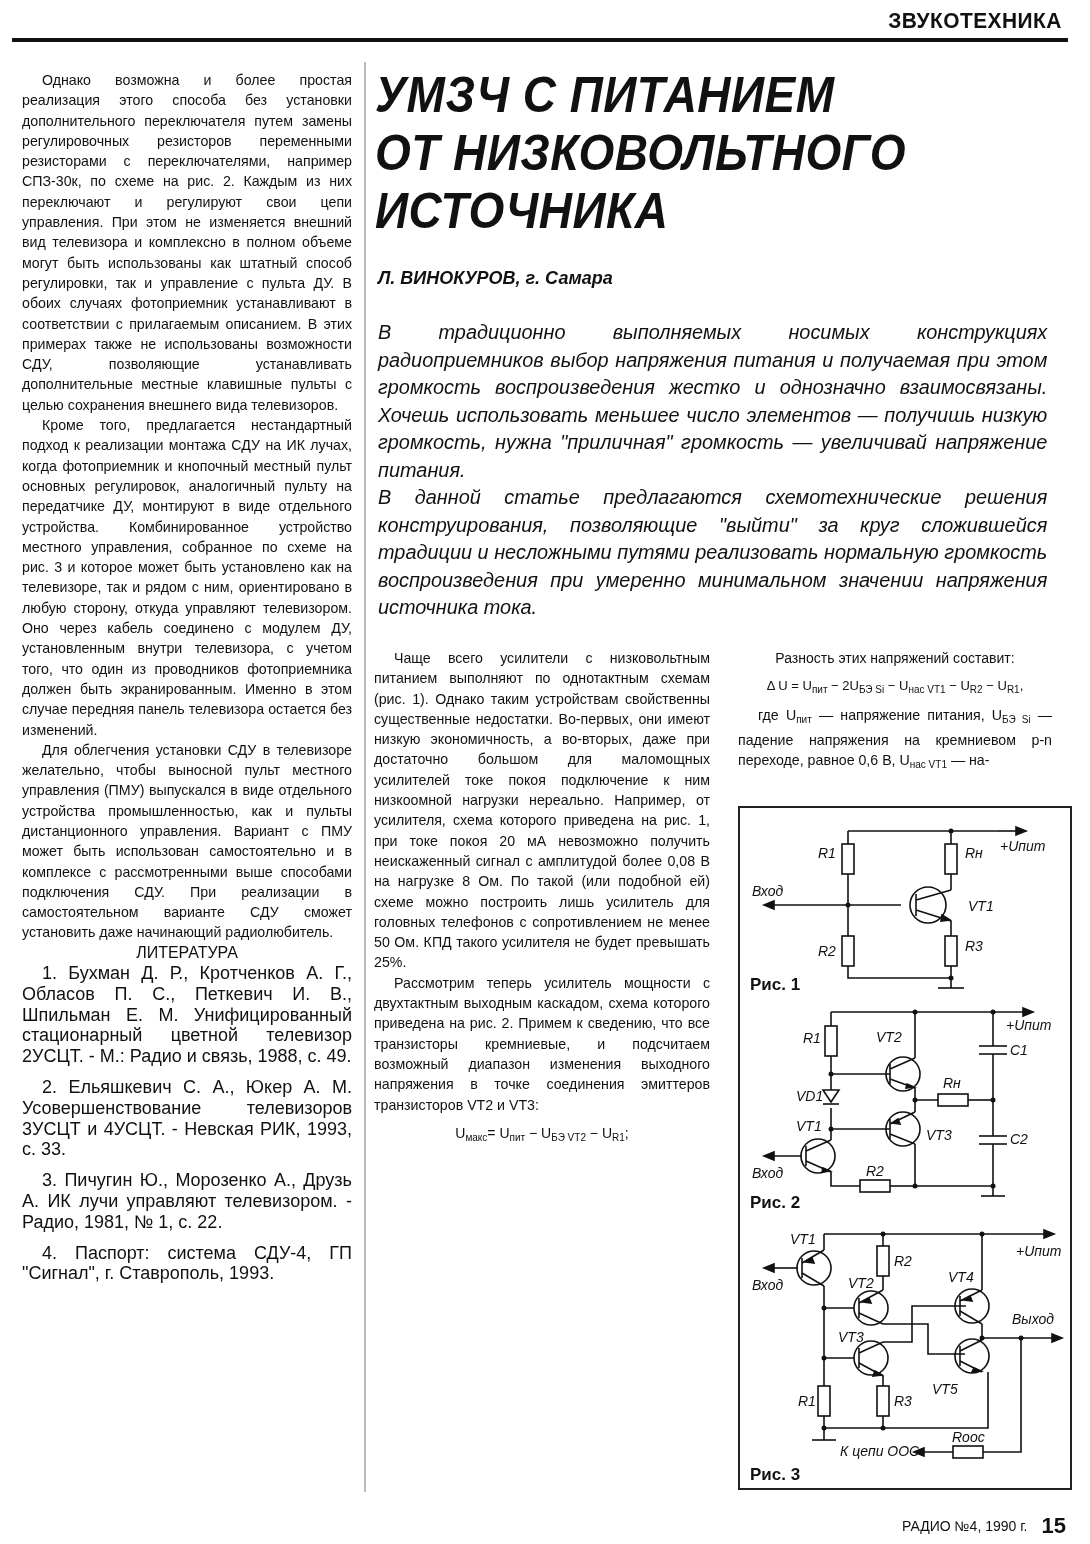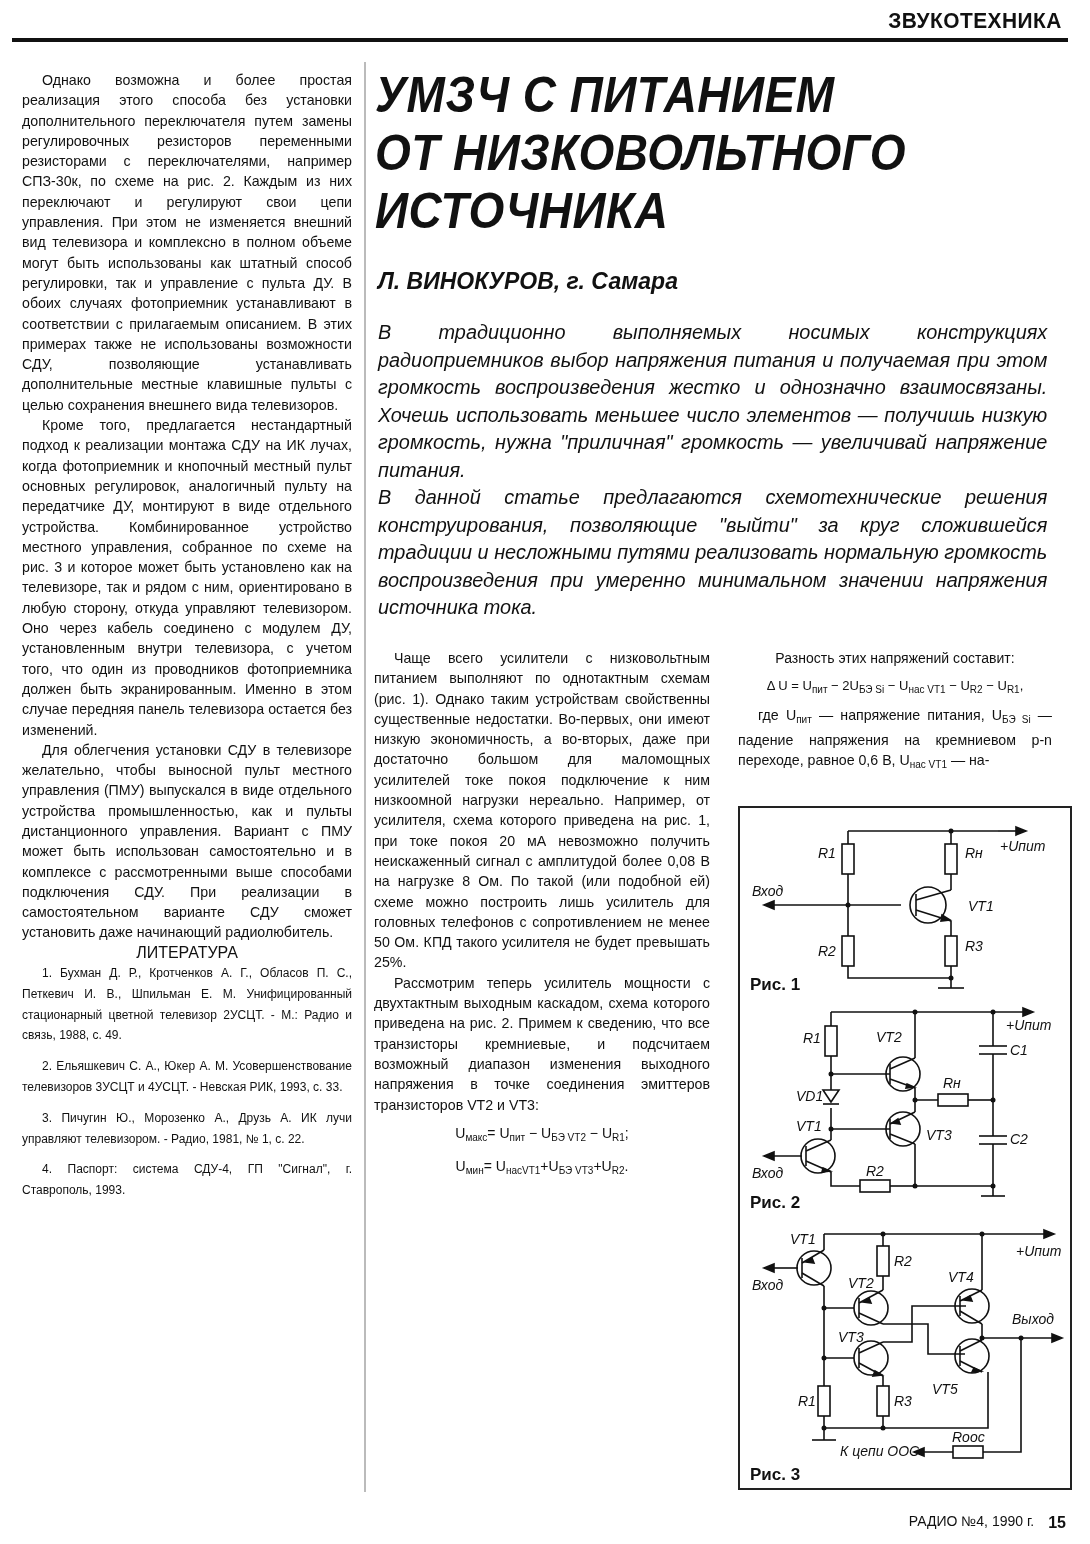--- a/index.html
+++ b/index.html
@@ -7,33 +7,33 @@
   .section-tag{position:absolute;right:28px;top:8px;font-weight:bold;font-size:22px;letter-spacing:0.5px;font-family:"Liberation Sans",sans-serif;transform:scaleX(0.95);transform-origin:right;}
   .top-rule{position:absolute;left:12px;right:22px;top:38px;height:4px;background:#111;}
   .col{position:absolute;font-size:14.2px;line-height:20.3px;text-align:justify;}
   .col p{margin:0;text-indent:20px;}
   #col-left{left:22px;top:70px;width:330px;}
   #col-mid{left:374px;top:648px;width:336px;}
   #col-right{left:738px;top:648px;width:314px;}
   .vrule{position:absolute;left:364px;top:62px;width:2px;height:1430px;background:#bbb;}
   .title{position:absolute;left:375px;top:66px;font-size:50px;line-height:58px;font-weight:bold;font-style:italic;letter-spacing:0.5px;font-family:"Liberation Sans",sans-serif;transform:scaleX(0.92);transform-origin:left;}
   .title div{white-space:nowrap;}
-  .byline{position:absolute;left:378px;top:268px;font-size:23px;font-weight:bold;font-style:italic;text-align:right;}
+  .byline{position:absolute;left:378px;top:268px;font-size:18px;font-weight:bold;font-style:italic;text-align:right;}
   .lead{position:absolute;left:378px;top:318px;width:690px;font-size:20.5px;line-height:27.5px;font-style:italic;text-align:justify;transform:scaleX(0.97);transform-origin:left;}
   .lead p{margin:0;}
   .lit-head{text-align:center;font-size:16px;margin:48px 0 20px 0;text-indent:0!important;}
-  .ref{font-size:12px;line-height:20.8px;margin-bottom:10px!important;}
+  .ref{font-size:18px;line-height:20.8px;margin-bottom:10px!important;}
   .formula{text-align:center;text-indent:0!important;margin:8px 0 4px 0!important;font-size:14px;}
   sub{font-size:10px;vertical-align:-3px;}
   #fig-box{position:absolute;left:738px;top:806px;width:334px;height:684px;border:2px solid #222;box-sizing:border-box;}
   .fig-svg{position:absolute;left:738px;}
   .fig-svg text{font-family:"Liberation Sans",sans-serif;font-style:italic;font-size:14px;fill:#111;}
   .fig-svg .cap{font-style:normal;font-weight:bold;font-size:17px;}
   .footer{position:absolute;right:24px;top:1513px;font-size:14px;}
-  .footer .pg{font-weight:bold;font-size:16px;margin-left:14px;vertical-align:-2px;}
+  .footer .pg{font-weight:bold;font-size:22px;margin-left:14px;vertical-align:-2px;}
 </style>
 </head>
 <body>
 
 <div class="section-tag">ЗВУКОТЕХНИКА</div>
 <div class="top-rule"></div>
 <div class="vrule"></div>
 
 <div class="col" id="col-left">
   <p>Однако возможна и более простая реализация этого способа без установки дополнительного переключателя путем замены регулировочных резисторов переменными резисторами с переключателями, например СПЗ-30к, по схеме на рис. 2. Каждым из них переключают и регулируют свои цепи управления. При этом не изменяется внешний вид телевизора и комплексно в полном объеме могут быть использованы как штатный способ регулировки, так и управление с пульта ДУ. В обоих случаях фотоприемник устанавливают в соответствии с прилагаемым описанием. В этих примерах также не использованы возможности СДУ, позволяющие устанавливать дополнительные местные клавишные пульты с целью сохранения внешнего вида телевизоров.</p>
@@ -54,21 +54,20 @@
 <div class="byline">Л. ВИНОКУРОВ, г. Самара</div>
 <div class="lead">
   <p>В традиционно выполняемых носимых конструкциях радиоприемников выбор напряжения питания и получаемая при этом громкость воспроизведения жестко и однозначно взаимосвязаны. Хочешь использовать меньшее число элементов — получишь низкую громкость, нужна "приличная" громкость — увеличивай напряжение питания.</p>
   <p>В данной статье предлагаются схемотехнические решения конструирования, позволяющие "выйти" за круг сложившейся традиции и несложными путями реализовать нормальную громкость воспроизведения при умеренно минимальном значении напряжения источника тока.</p>
 </div>
 
 <div class="col" id="col-mid">
   <p>Чаще всего усилители с низковольтным питанием выполняют по однотактным схемам (рис. 1). Однако таким устройствам свойственны существенные недостатки. Во-первых, они имеют низкую экономичность, а во-вторых, даже при достаточно большом для маломощных усилителей токе покоя подключение к ним низкоомной нагрузки нереально. Например, от усилителя, схема которого приведена на рис. 1, при токе покоя 20 мА невозможно получить неискаженный сигнал с амплитудой более 0,08 В на нагрузке 8 Ом. По такой (или подобной ей) схеме можно построить лишь усилитель для головных телефонов с сопротивлением не менее 50 Ом. КПД такого усилителя не будет превышать 25%.</p>
   <p>Рассмотрим теперь усилитель мощности с двухтактным выходным каскадом, схема которого приведена на рис. 2. Примем к сведению, что все транзисторы кремниевые, и подсчитаем возможный диапазон изменения выходного напряжения в точке соединения эмиттеров транзисторов VT2 и VT3:</p>
   <p class="formula"><span>U</span><sub>макс</sub>= <span>U</span><sub>пит</sub> − <span>U</span><sub>БЭ VT2</sub> − <span>U</span><sub>R1</sub><span>;</span></p>
-  <p class="formula"><span>U</span><sub>мин</sub>= <span>U</span><sub>насVT1</sub>+<span>U</span><sub>БЭ VT3</sub>+<span>U</span><sub>R2</sub><span>.</span></p>
 </div>
 
 <div class="col" id="col-right">
   <p class="formula" style="margin-top:0!important">Разность этих напряжений составит:</p>
   <p class="formula" style="white-space:nowrap;font-size:13px;"><span>Δ U = U</span><sub>пит</sub><span> − 2U</span><sub>БЭ Si</sub><span> − U</span><sub>нас VT1</sub><span> − U</span><sub>R2</sub><span> − U</span><sub>R1</sub><span>,</span></p>
   <p><span>где U</span><sub>пит</sub><span> — напряжение питания, U</span><sub>БЭ Si</sub><span> — падение напряжения на кремниевом p-n переходе, равное 0,6 В, U</span><sub>нас VT1</sub><span> — на-</span></p>
 </div>
 
 <div id="fig-box"></div>
 

